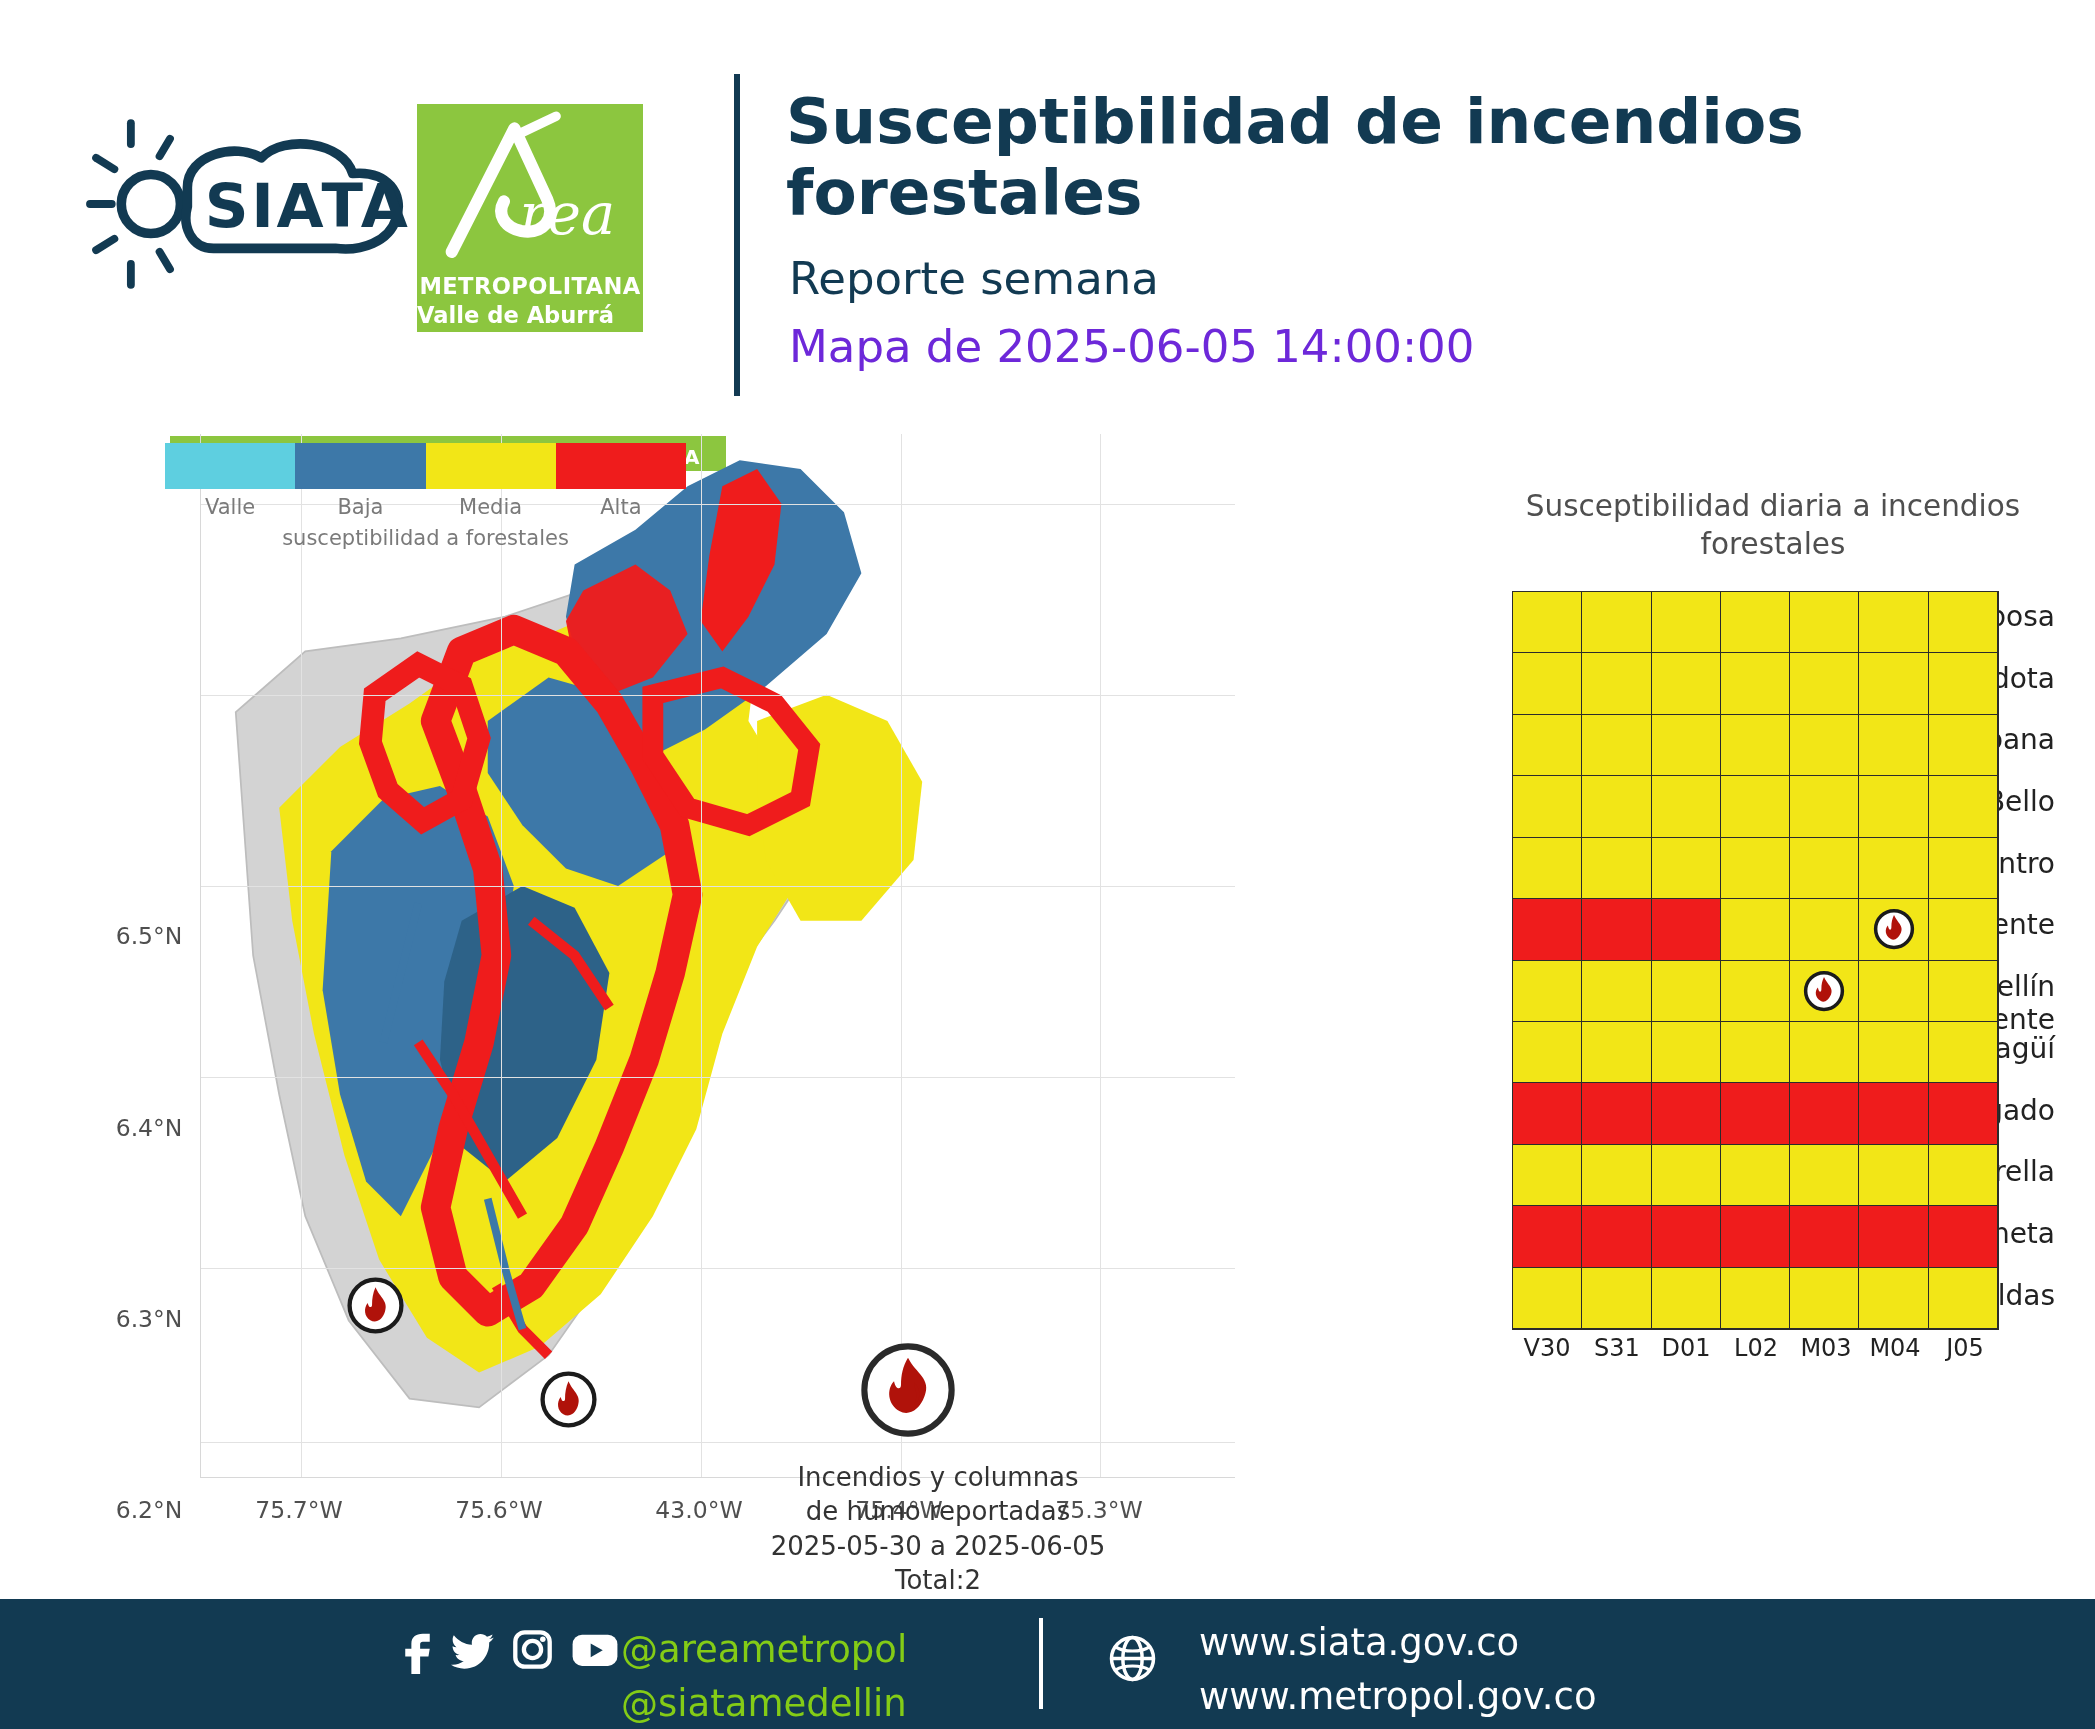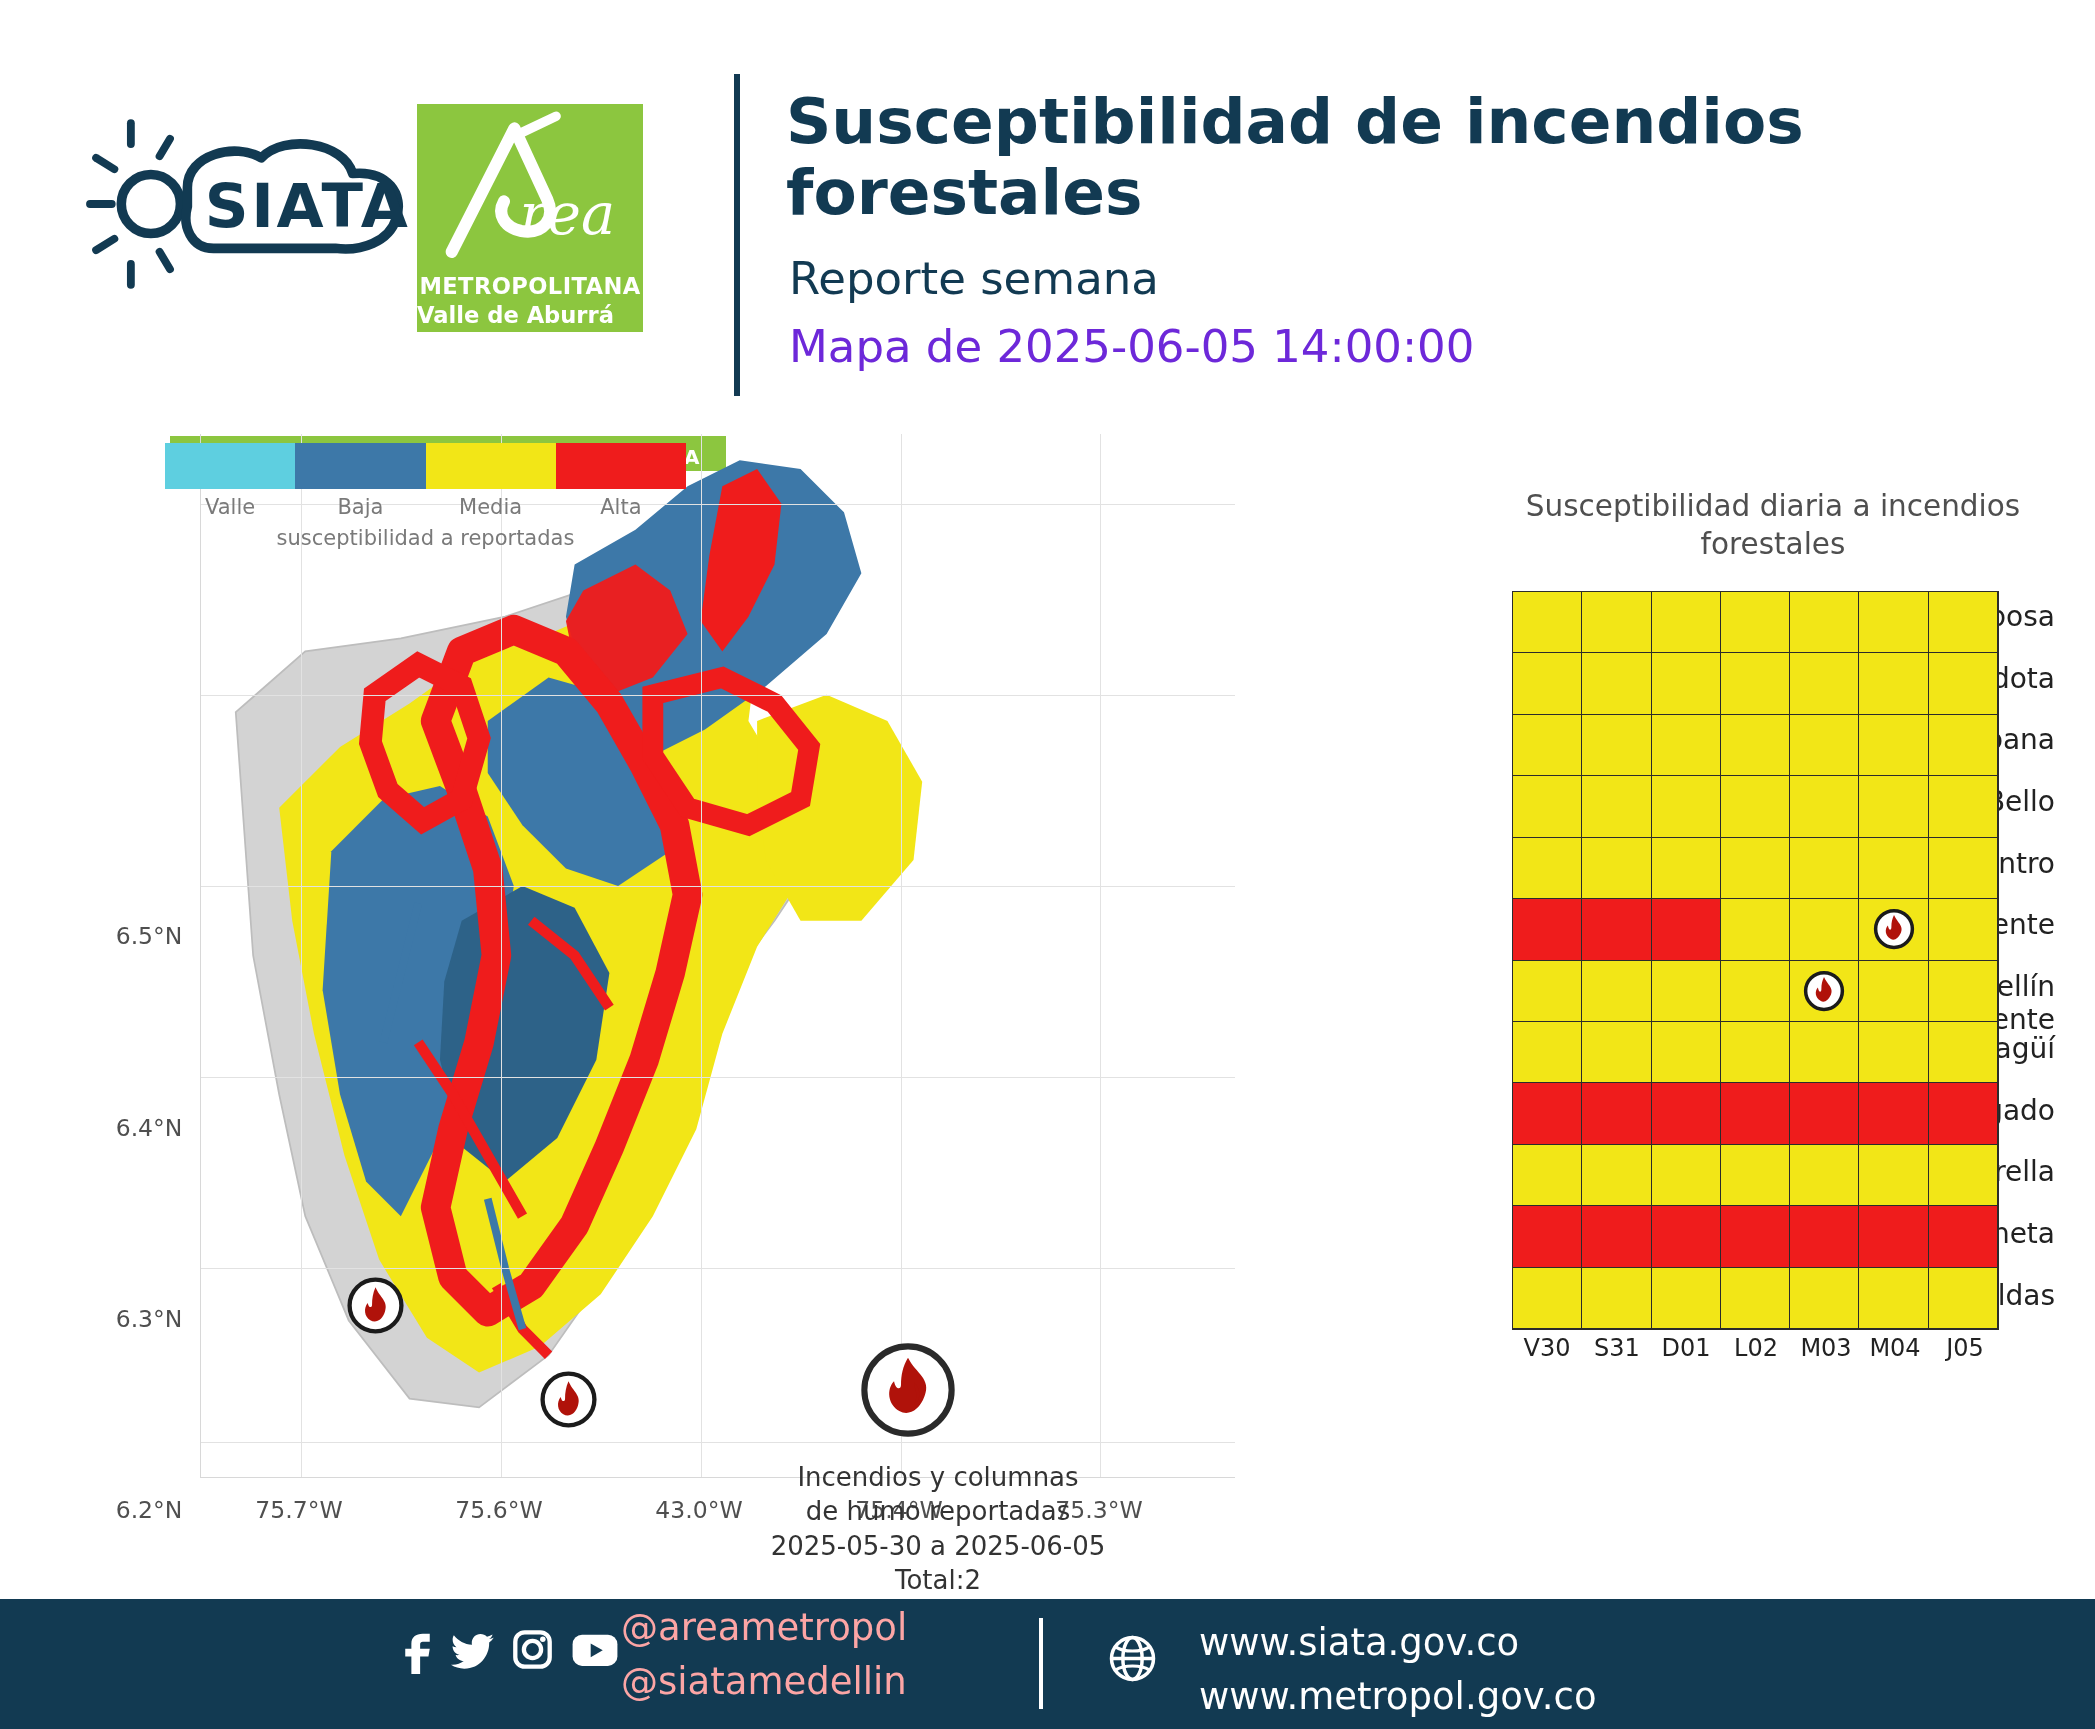--- a/index.html
+++ b/index.html
@@ -267,24 +267,24 @@
   }
   .footer-social {
     position: absolute;
     left: 400px; top: 26px;
     display: flex;
     align-items: center;
     gap: 15.6px;
   }
   .footer-handles {
     position: absolute;
-    left: 621px; top: 2px;
+    left: 621px; top: 24px;
     font-size: 37px;
     line-height: 1.45;
-    color: #fca5a5;
+    color: #84cc16;
   }
   .footer-sep {
     position: absolute;
     left: 1039px; top: 19px;
     width: 3.5px; height: 91px;
     background: #ffffff;
   }
   .footer-globe {
     position: absolute;
     left: 1108px; top: 35px;
@@ -393,21 +393,21 @@
     <div style="background:#3d78a8"></div>
     <div style="background:#f2e617"></div>
     <div style="background:#ef1c1c"></div>
   </div>
   <div class="legend-labels">
     <span>Valle</span>
     <span>Baja</span>
     <span>Media</span>
     <span>Alta</span>
   </div>
-  <div class="legend-caption">susceptibilidad a reportadas</div>
+  <div class="legend-caption">susceptibilidad a forestales</div>
 
   <div class="axis-y-label" style="left:17.4px; top:514px">6.5°N</div>
   <div class="axis-y-label" style="left:17.4px; top:706px">6.4°N</div>
   <div class="axis-y-label" style="left:17.4px; top:897px">6.3°N</div>
   <div class="axis-y-label" style="left:17.4px; top:1088px">6.2°N</div>
   <div class="axis-y-label" style="left:17.4px; top:1279px">6.1°N</div>
 
   <div class="axis-x-label" style="left:169px; top:1088px">75.7°W</div>
   <div class="axis-x-label" style="left:369px; top:1088px">75.6°W</div>
   <div class="axis-x-label" style="left:569px; top:1088px">43.0°W</div>

